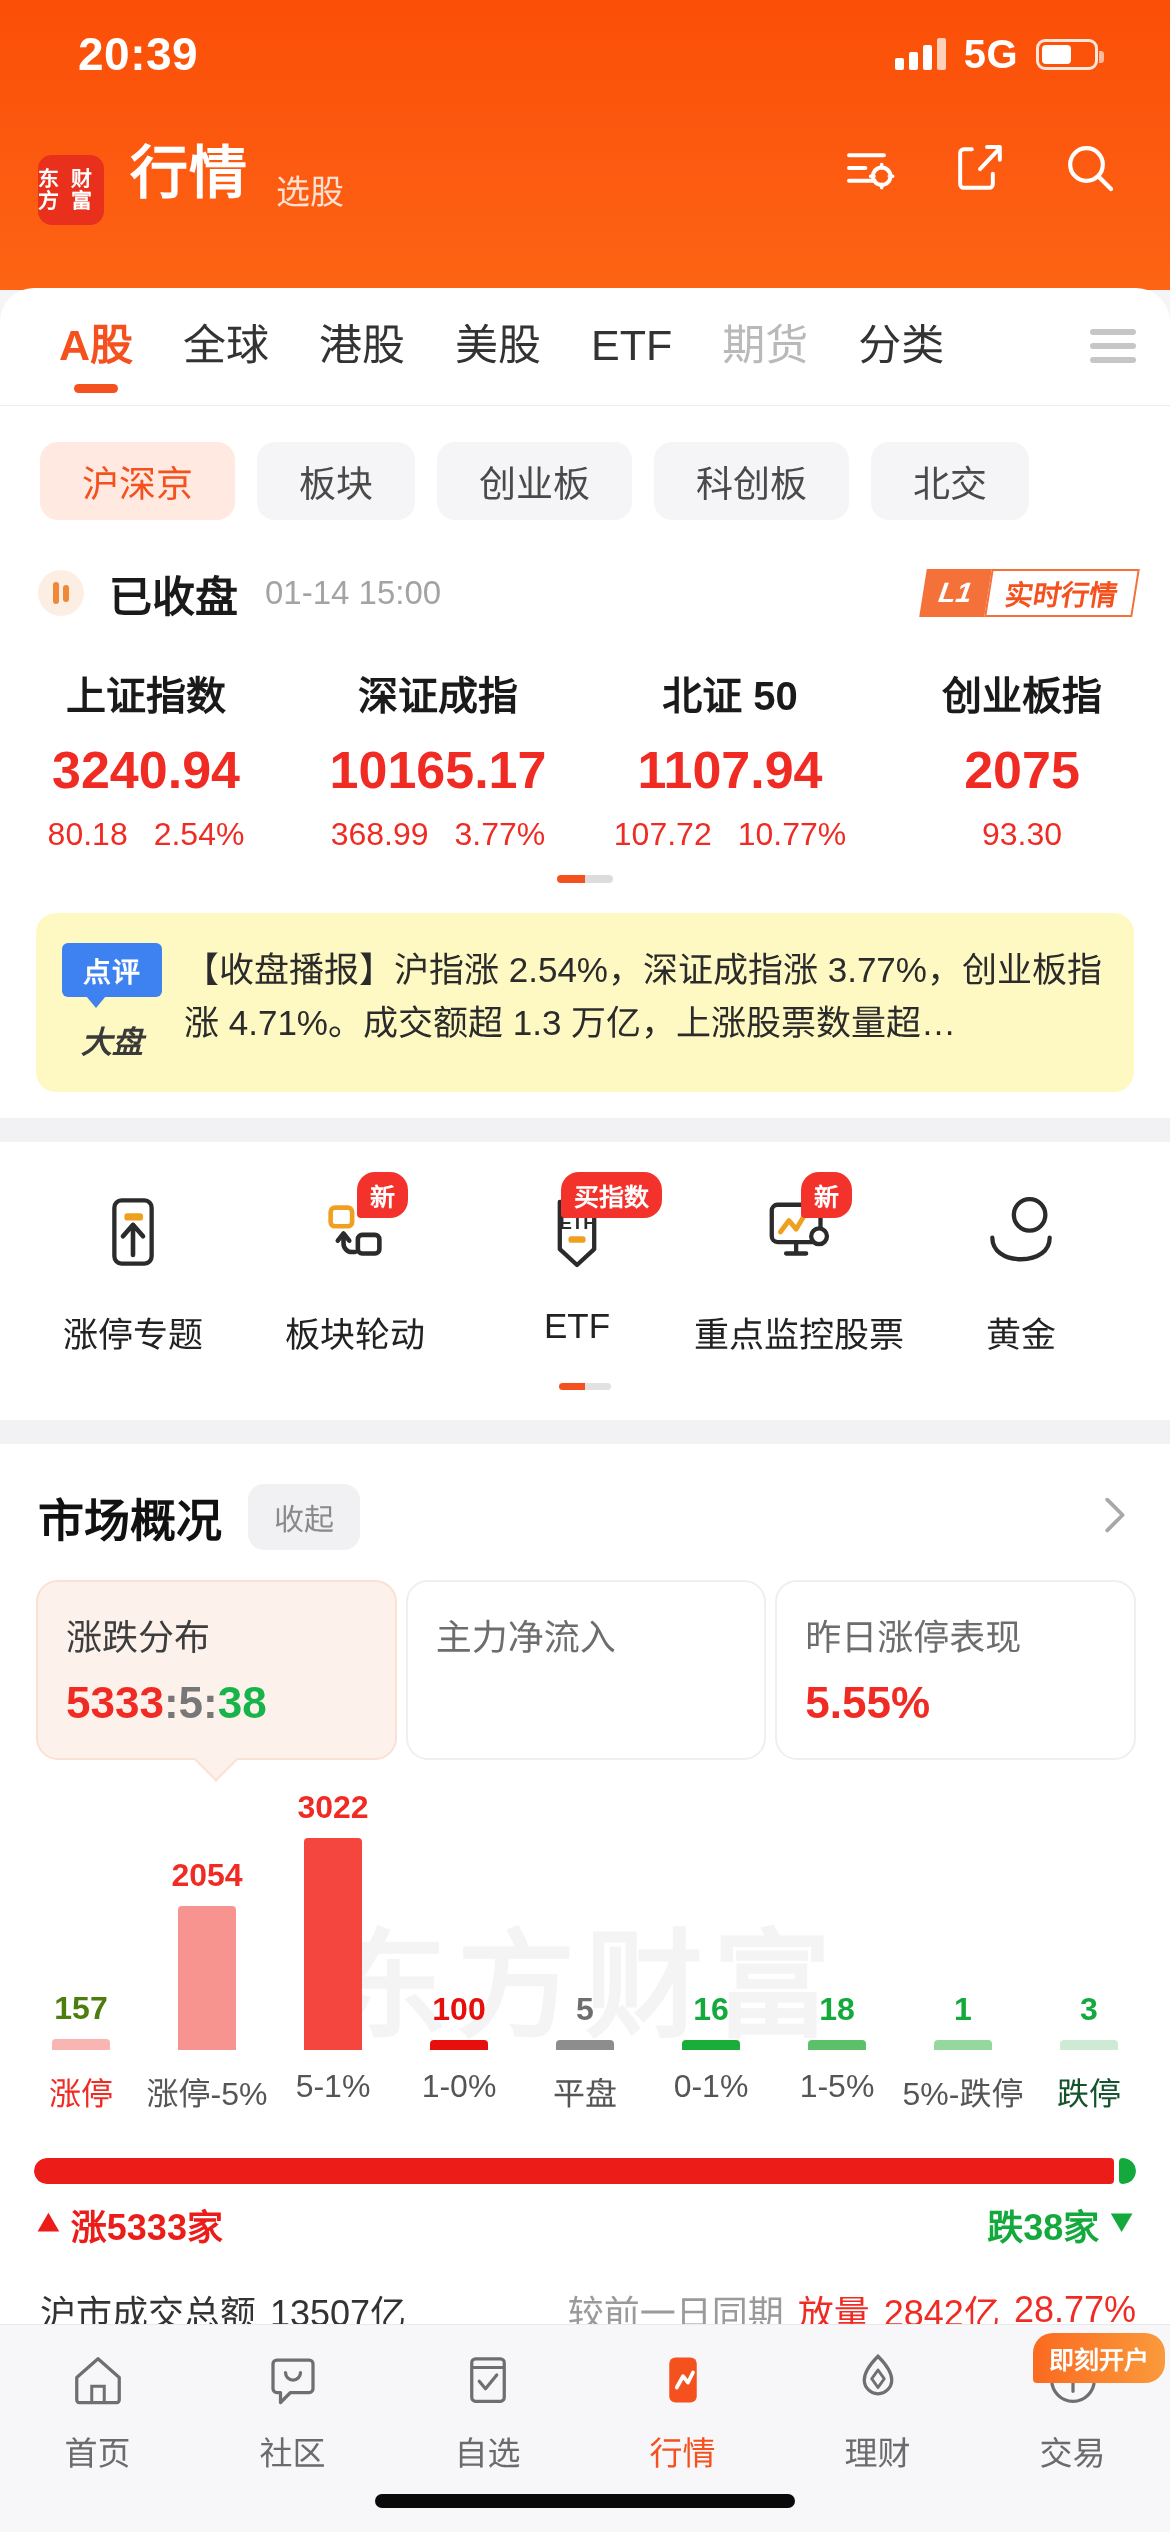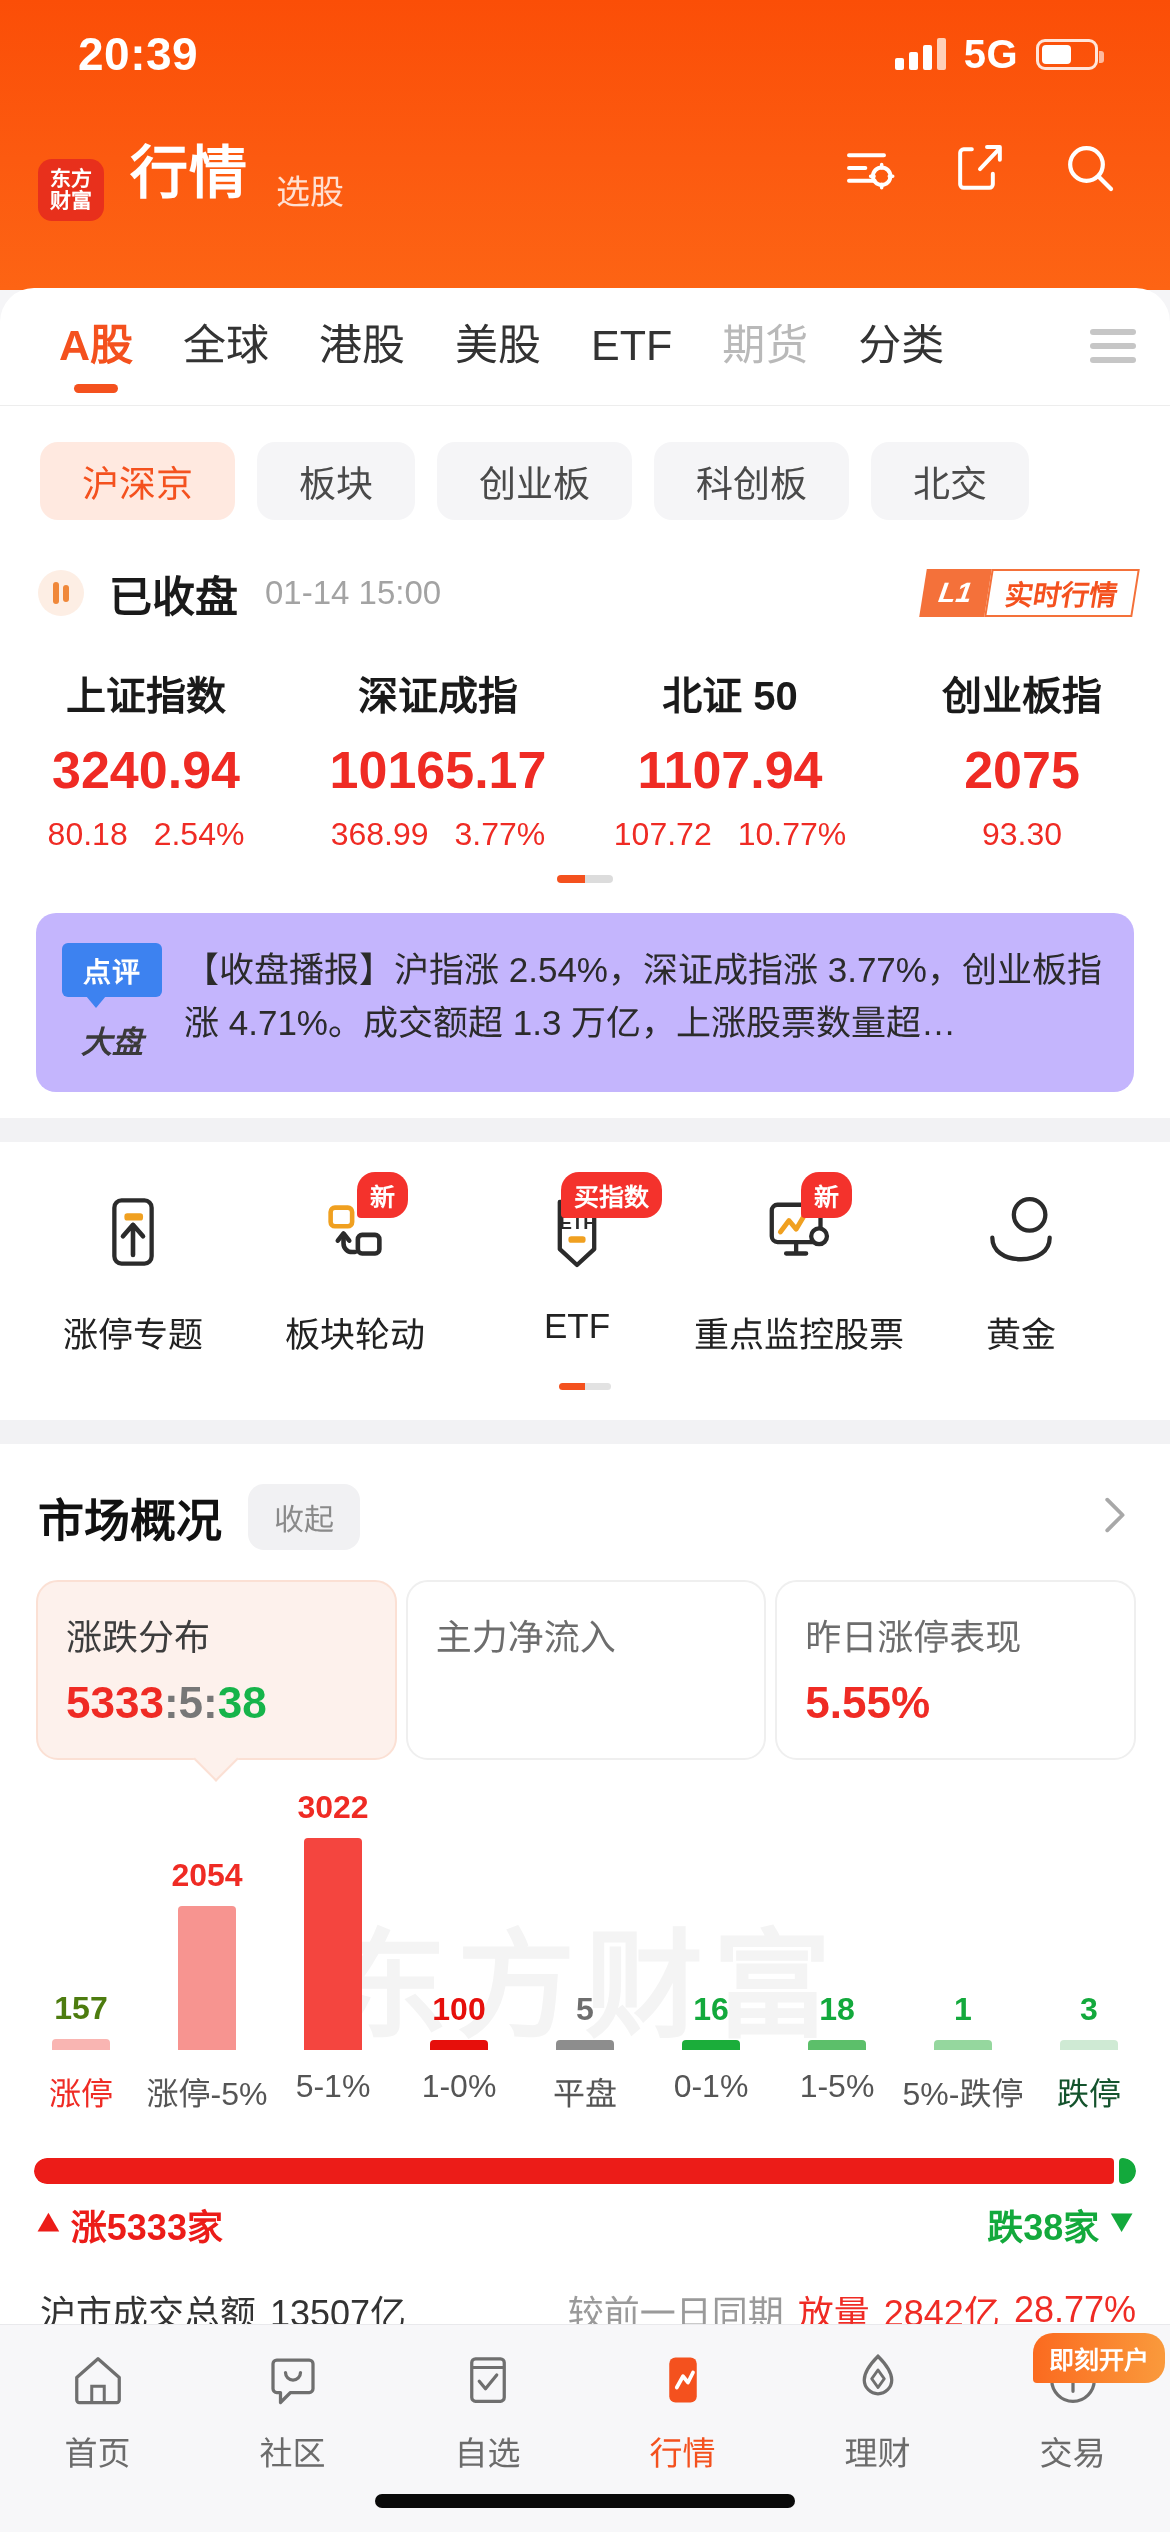--- a/index.html
+++ b/index.html
@@ -33,23 +33,23 @@
   .battery { width:62px; height:31px; border:3px solid rgba(255,255,255,.85); border-radius:9px; position:relative; padding:3px; }
   .battery::after { content:""; position:absolute; right:-9px; top:9px; width:5px; height:12px; background:rgba(255,255,255,.6); border-radius:0 3px 3px 0; }
   .battery i { display:block; height:100%; width:58%; background:#fff; border-radius:4px; }
 
   
   .appbar {
     position:absolute; top:108px; left:0; width:1170px; height:120px;
     display:flex; align-items:center; padding:0 52px 0 38px;
   }
   .logo {
-    width:66px; height:62px; border-radius:14px; background:#e8301c;
+    width:66px; height:70px; border-radius:14px; background:#e8301c;
     color:#fff; font-size:21px; line-height:1.05; font-weight:700;
-    display:flex; flex-direction:column; align-items:center; justify-content:center;
+    display:flex; flex-direction:row; align-items:center; justify-content:center;
     letter-spacing:0; flex:none;margin-top:44px;
   }
   .logo span { display:block; }
   .appbar-title { color:#fff; font-size:58px; font-weight:700; margin-left:26px; letter-spacing:1px; }
   .appbar-sub { color:#ffe0d2; font-size:34px; margin-left:28px; align-self:flex-end; margin-bottom:14px; }
   .appbar-actions { margin-left:auto; display:flex; align-items:center; gap:54px; }
   .ic { width:56px; height:56px; display:block; }
 
   
   .sheet {
@@ -104,21 +104,21 @@
   .idx-name { font-size:40px; color:#1a1a1a; font-weight:700; white-space:nowrap; }
   .idx-val { font-size:52px; color:#ef2b24; font-weight:700; margin-top:18px; white-space:nowrap; }
   .idx-sub { font-size:32px; color:#ef2b24; margin-top:16px; display:flex; justify-content:center; gap:26px; white-space:nowrap; }
   .idx-dots { display:flex; justify-content:center; gap:0; margin-top:22px; }
   .idx-dots i { display:block; width:28px; height:8px; background:#dcdcdc; }
   .idx-dots i:first-child { background:#f4511e; border-radius:4px 0 0 4px; }
   .idx-dots i:last-child { border-radius:0 4px 4px 0; }
 
   
   .news {
-    margin:30px 36px 0 36px; background:#c4b5fd; border-radius:20px;
+    margin:30px 36px 0 36px; background:#fef9c3; border-radius:20px;
     display:flex; padding:30px 28px 30px 26px; gap:22px; align-items:flex-start;
   }
   .news-badge { flex:none; width:100px; }
   .news-badge .b1 {
     background:#3d82f0; color:#fff; font-size:28px; font-weight:700; letter-spacing:1px;
     border-radius:6px; padding:7px 0; text-align:center; position:relative;
   }
   .news-badge .b1::after {
     content:""; position:absolute; left:24px; bottom:-11px; width:0; height:0;
     border-left:10px solid transparent; border-right:10px solid transparent; border-top:12px solid #3d82f0;

